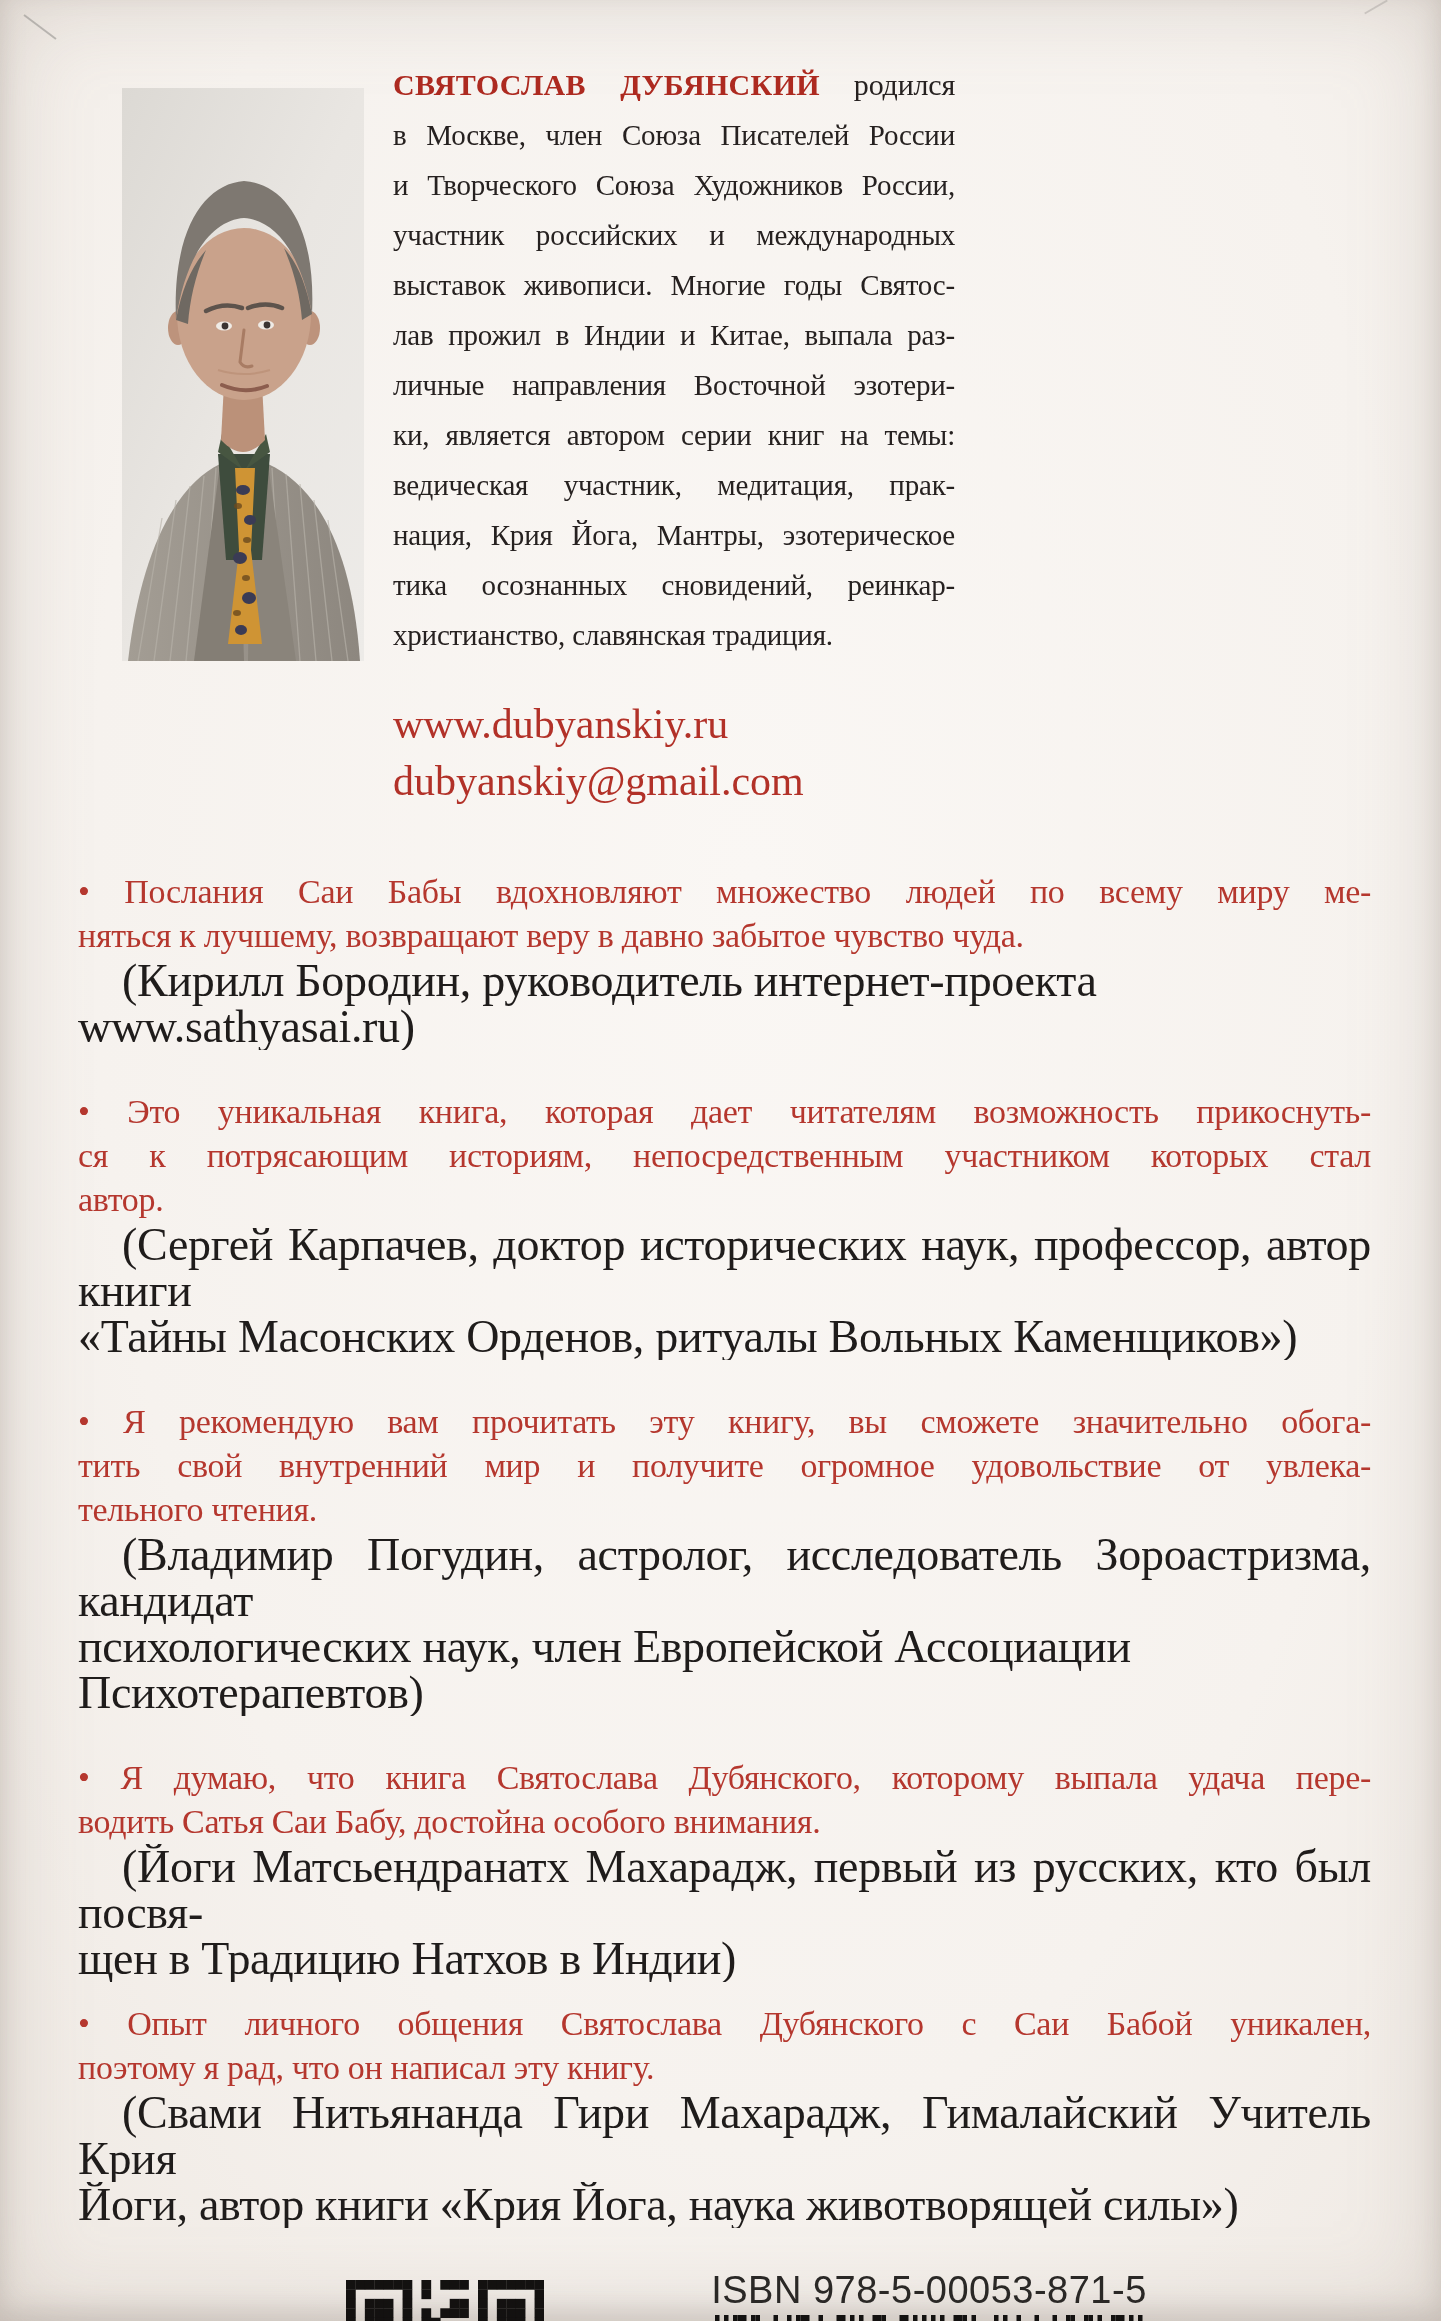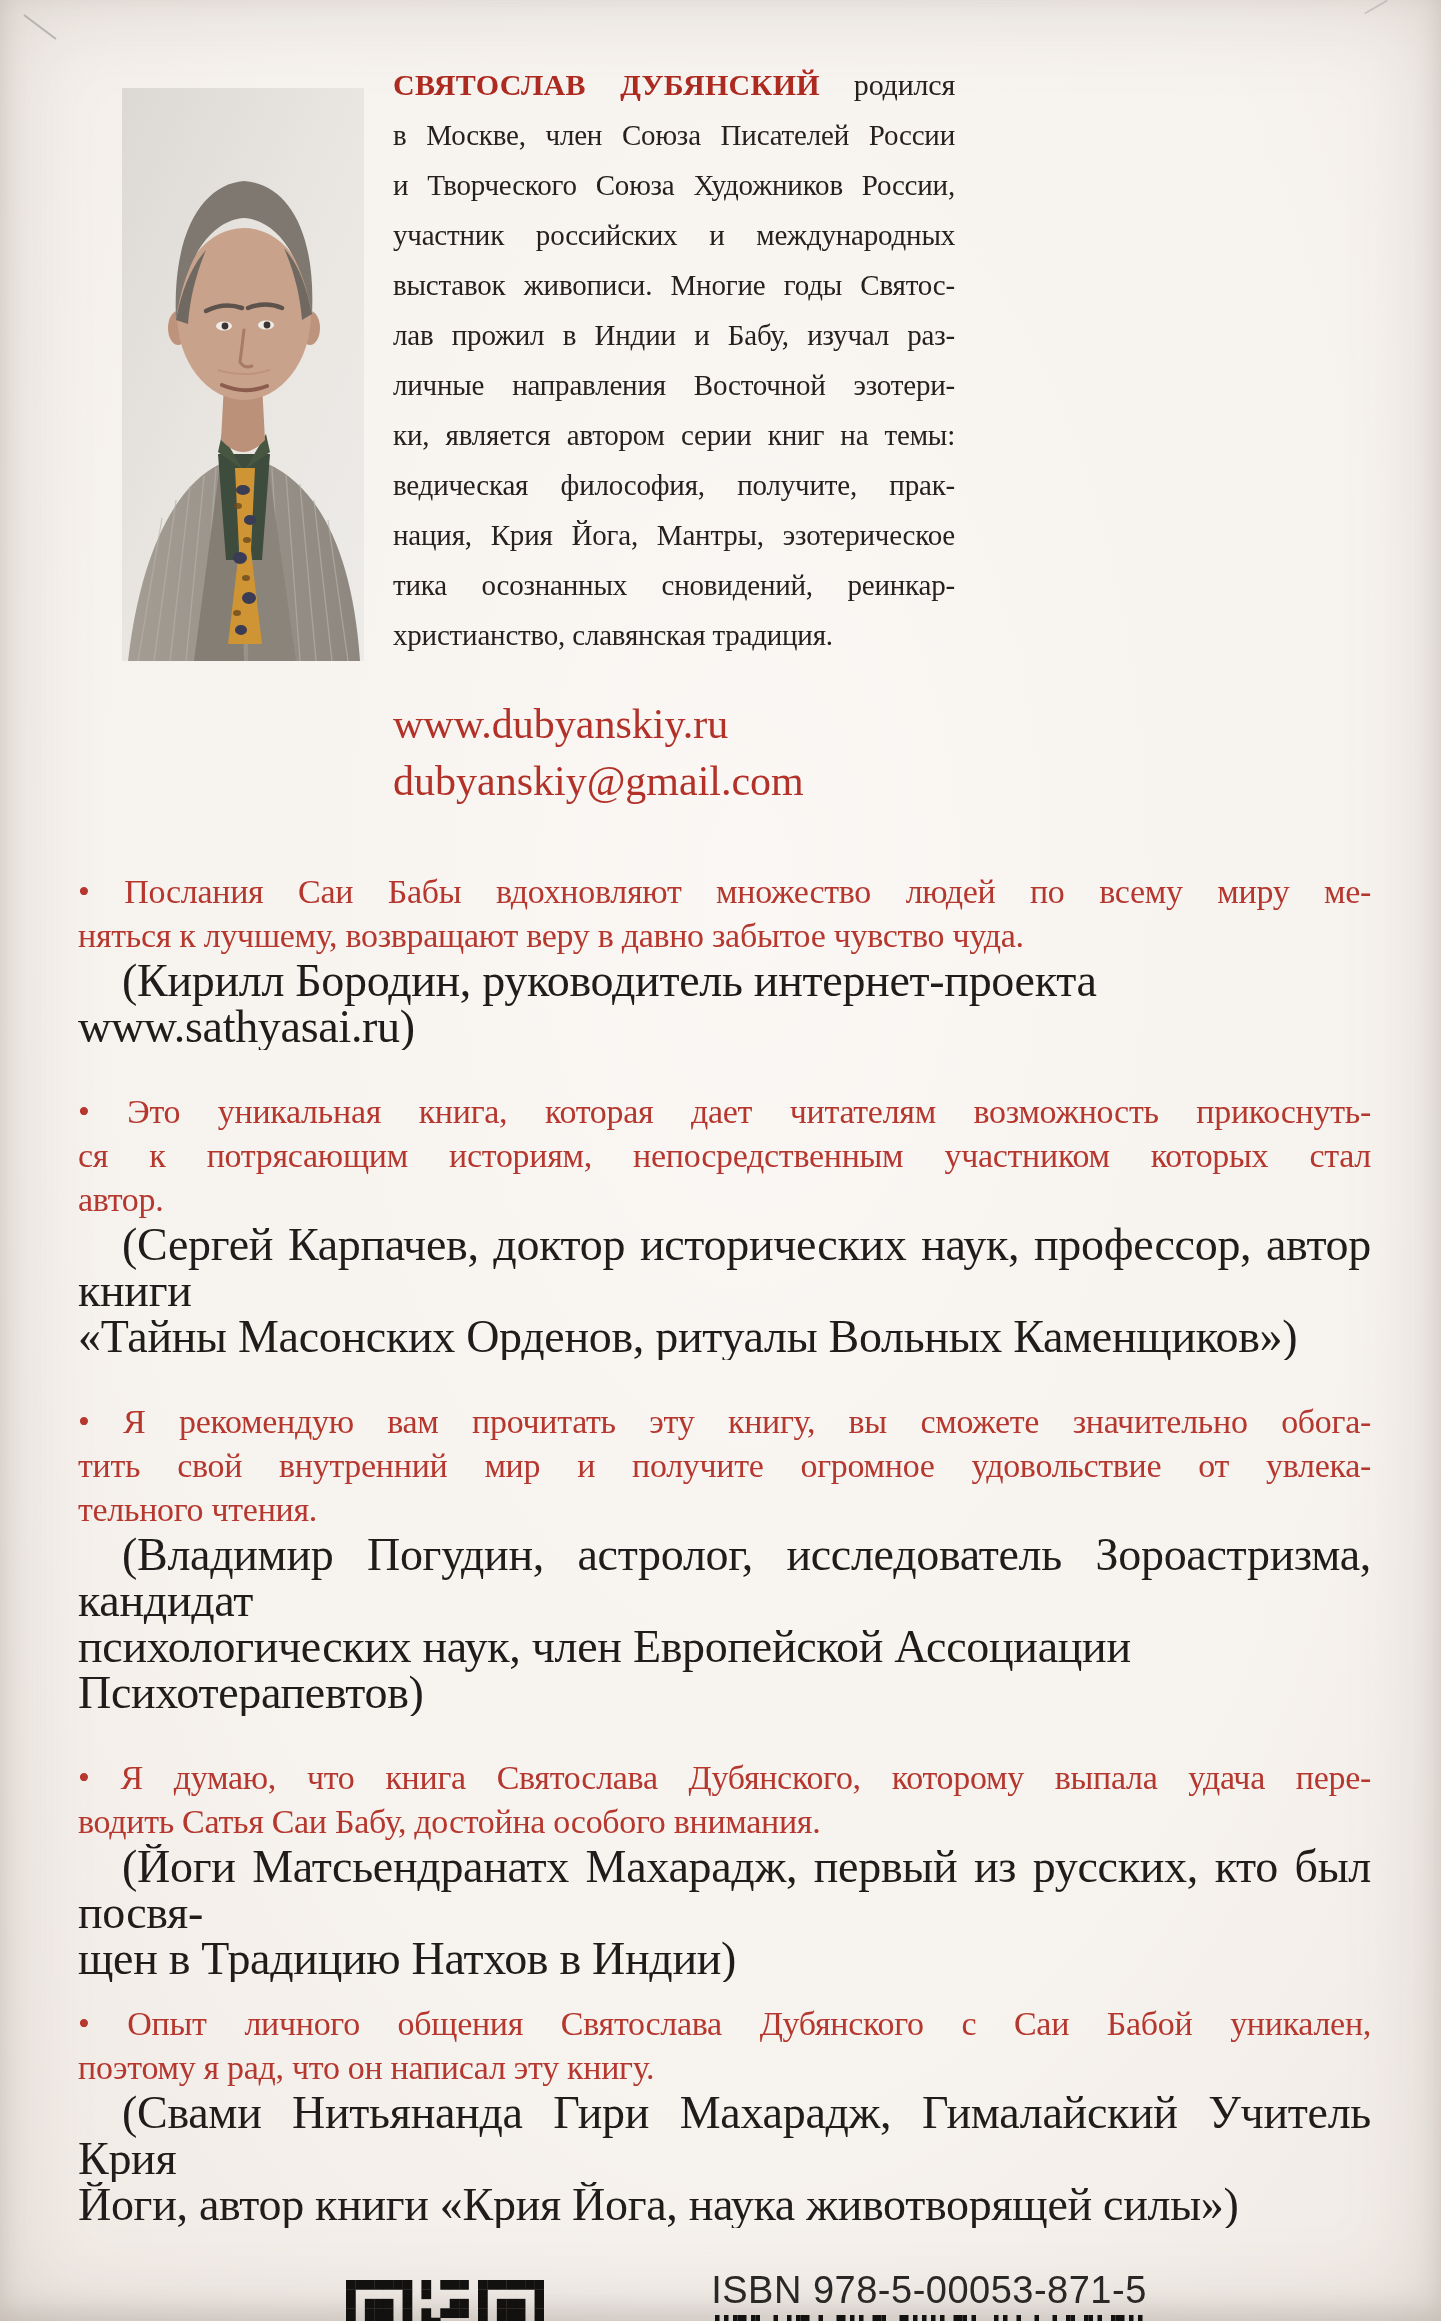--- a/index.html
+++ b/index.html
@@ -134,24 +134,24 @@
 
     <div class="bio">
       <div class="jline just titleline">
         <span class="author-name">СВЯТОСЛАВ ДУБЯНСКИЙ</span><span> родился</span>
       </div>
       <div>
           <div class="jline just">в Москве, член Союза Писателей России</div>
           <div class="jline just">и Творческого Союза Художников России,</div>
           <div class="jline just">участник российских и международных</div>
           <div class="jline just">выставок живописи. Многие годы Святос-</div>
-          <div class="jline just">лав прожил в Индии и Бабу, изучал раз-</div>
+          <div class="jline just">лав прожил в Индии и Китае, выпала раз-</div>
           <div class="jline just">личные направления Восточной эзотери-</div>
           <div class="jline just">ки, является автором серии книг на темы:</div>
-          <div class="jline just">ведическая философия, получите, прак-</div>
+          <div class="jline just">ведическая участник, медитация, прак-</div>
           <div class="jline just">нация, Крия Йога, Мантры, эзотерическое</div>
           <div class="jline just">тика осознанных сновидений, реинкар-</div>
         </div>
       <div class="jline">христианство, славянская традиция.</div>
       <div class="contacts">
         <div>www.dubyanskiy.ru</div>
         <div>dubyanskiy@gmail.com</div>
       </div>
     </div>
   </div>

